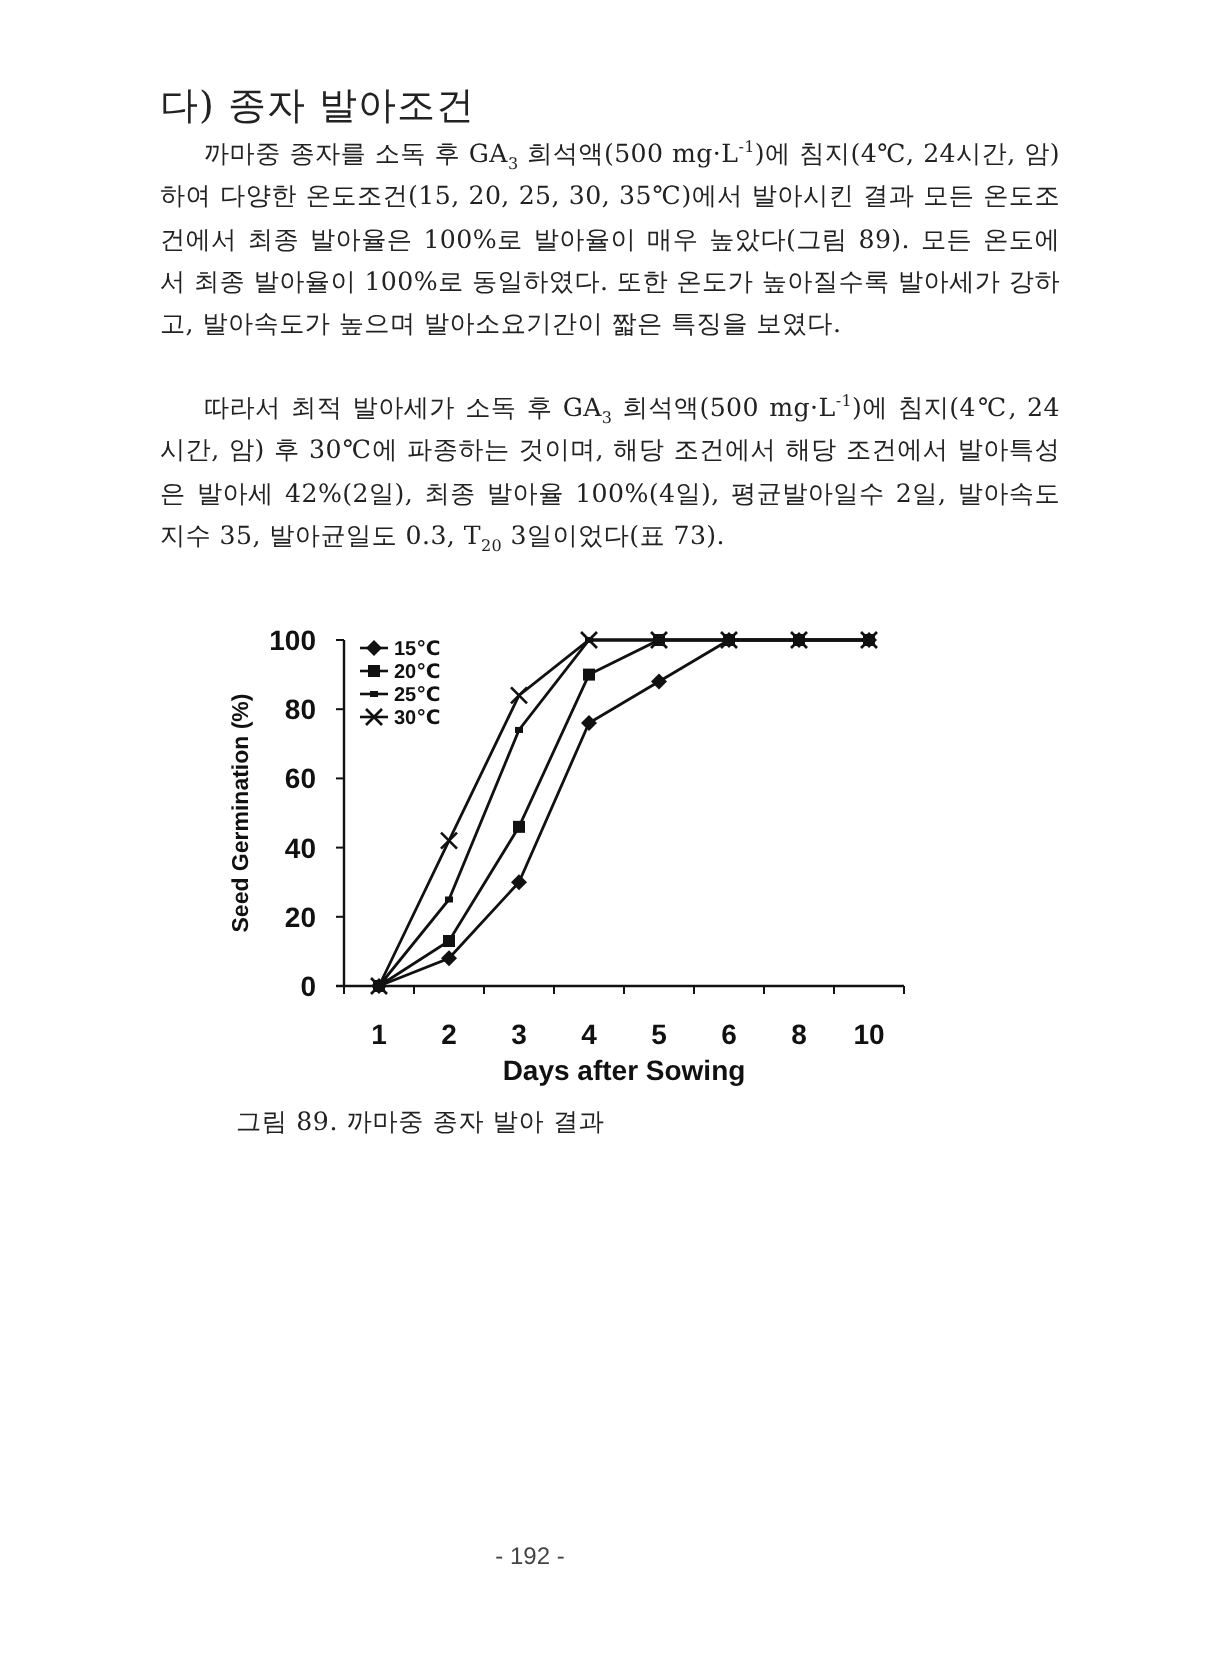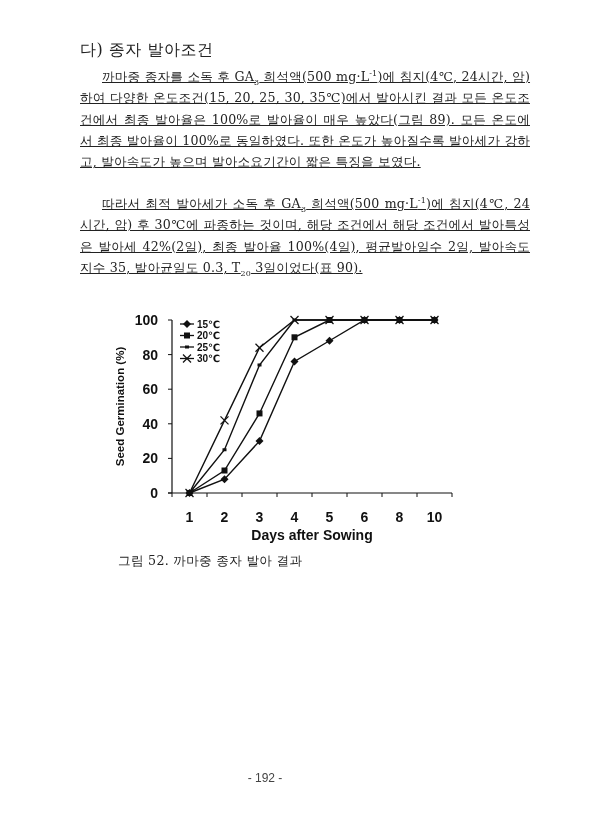--- a/index.html
+++ b/index.html
@@ -1,37 +1,37 @@
 <!DOCTYPE html>
 <html><head>
 <meta charset="utf-8">
 <style>
   html, body { margin: 0; padding: 0; background: #ffffff; }
   body { width: 607px; height: 830px; position: relative; overflow: hidden;
          font-family: "DejaVu Serif", "Liberation Serif", serif; color: #222; }
-  .heading { position: absolute; left: 80px; top: 40px; font-size: 16px; letter-spacing: 0.5px; }
+  .heading { position: absolute; left: 80px; top: 40px; font-size: 19px; letter-spacing: 0.5px; }
   .para { position: absolute; left: 80px; width: 450px; font-size: 12.6px; line-height: 21.3px;
-          text-align: justify; text-indent: 22px; letter-spacing: 0.2px; text-decoration: underline; }
+          text-align: justify; text-indent: 22px; letter-spacing: 0.2px; }
   .p1 { top: 66px; }
   .p2 { top: 193px; }
   sub, sup { font-size: 8px; line-height: 0; }
   .chart { position: absolute; left: 100px; top: 300px; width: 380px; height: 250px; }
   .chart svg text { font-family: "Liberation Sans", "DejaVu Sans", sans-serif; }
   .caption { position: absolute; left: 118px; top: 553px; font-size: 12.6px; letter-spacing: 0.3px; }
   .pageno { position: absolute; left: 0; width: 530px; top: 771px; text-align: center;
             font-family: "Liberation Sans", "DejaVu Sans", sans-serif; font-size: 12px; color: #444; }
 </style>
 </head>
 <body>
 
 <div class="heading">다) 종자 발아조건</div>
 
 <div class="para p1"><span>까마중 종자를 소독 후 GA</span><sub>3</sub><span> 희석액(500 mg·L</span><sup>-1</sup><span>)에 침지(4℃, 24시간, 암)하여 다양한 온도조건(15, 20, 25, 30, 35℃)에서 발아시킨 결과 모든 온도조건에서 최종 발아율은 100%로 발아율이 매우 높았다(그림 89). 모든 온도에서 최종 발아율이 100%로 동일하였다. 또한 온도가 높아질수록 발아세가 강하고, 발아속도가 높으며 발아소요기간이 짧은 특징을 보였다.</span></div>
 
-<div class="para p2"><span>따라서 최적 발아세가 소독 후 GA</span><sub>3</sub><span> 희석액(500 mg·L</span><sup>-1</sup><span>)에 침지(4℃, 24시간, 암) 후 30℃에 파종하는 것이며, 해당 조건에서 해당 조건에서 발아특성은 발아세 42%(2일), 최종 발아율 100%(4일), 평균발아일수 2일, 발아속도지수 35, 발아균일도 0.3, T</span><sub>20</sub><span> 3일이었다(표 90).</span></div>
+<div class="para p2"><span>따라서 최적 발아세가 소독 후 GA</span><sub>3</sub><span> 희석액(500 mg·L</span><sup>-1</sup><span>)에 침지(4℃, 24시간, 암) 후 30℃에 파종하는 것이며, 해당 조건에서 해당 조건에서 발아특성은 발아세 42%(2일), 최종 발아율 100%(4일), 평균발아일수 2일, 발아속도지수 35, 발아균일도 0.3, T</span><sub>20</sub><span> 3일이었다(표 73).</span></div>
 
 <div class="chart">
   <svg id="chart-svg" width="380" height="250" viewBox="100 300 380 250" xmlns="http://www.w3.org/2000/svg">
       <line x1="172" y1="320" x2="172" y2="493" stroke="#111" stroke-width="1.2"></line>
       <line x1="168" y1="493" x2="452" y2="493" stroke="#111" stroke-width="1.2"></line>
       <line x1="168" y1="493" x2="172" y2="493" stroke="#111" stroke-width="1"></line>
       <text x="158" y="498" text-anchor="end" font-size="14" font-weight="bold" fill="#111">0</text>
       <line x1="168" y1="458.4" x2="172" y2="458.4" stroke="#111" stroke-width="1"></line>
       <text x="158" y="463.4" text-anchor="end" font-size="14" font-weight="bold" fill="#111">20</text>
       <line x1="168" y1="423.8" x2="172" y2="423.8" stroke="#111" stroke-width="1"></line>
@@ -114,14 +114,14 @@
       <line x1="180" y1="347" x2="194" y2="347" stroke="#111" stroke-width="1.3"></line>
       <rect x="185" y="345.5" width="4" height="3" fill="#111"></rect>
       <text x="197" y="350.5" font-size="10" font-weight="bold" fill="#111">25℃</text>
       <line x1="180" y1="358.5" x2="194" y2="358.5" stroke="#111" stroke-width="1.3"></line>
       <line x1="183" y1="354.5" x2="191" y2="362.5" stroke="#111" stroke-width="1.3"></line>
       <line x1="183" y1="362.5" x2="191" y2="354.5" stroke="#111" stroke-width="1.3"></line>
       <text x="197" y="362" font-size="10" font-weight="bold" fill="#111">30℃</text>
     </svg>
 </div>
 
-<div class="caption">그림 52. 까마중 종자 발아 결과</div>
+<div class="caption">그림 89. 까마중 종자 발아 결과</div>
 <div class="pageno">- 192 -</div>
 
 </body></html>

